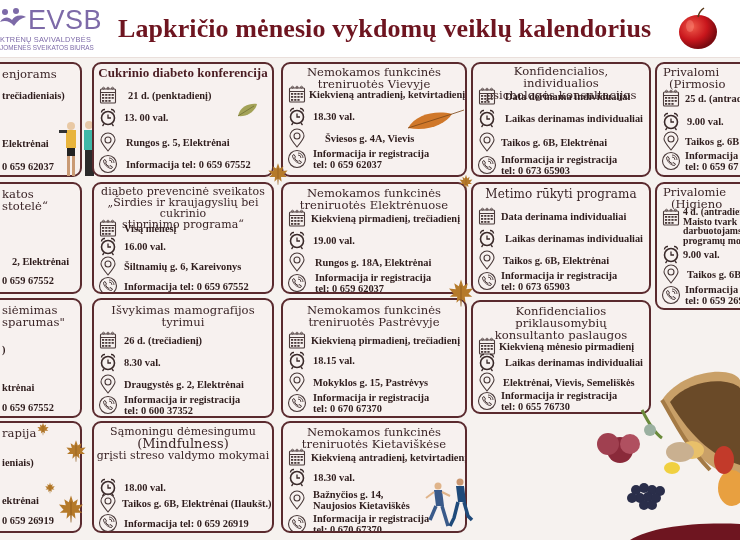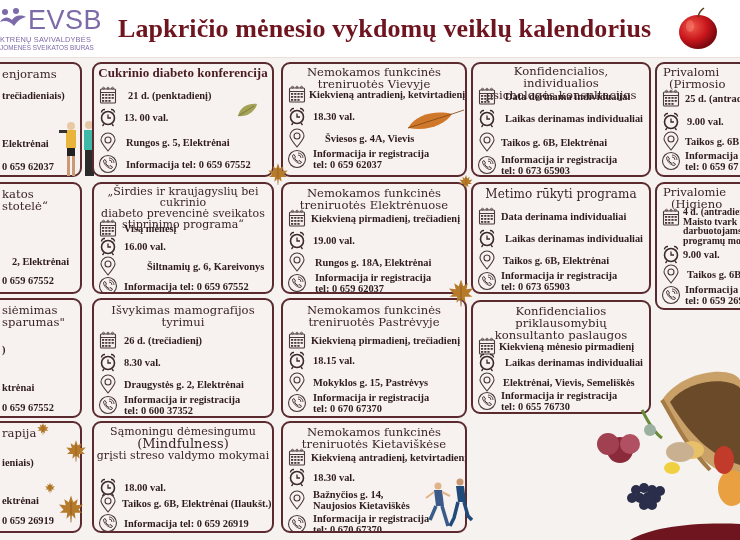--- a/index.html
+++ b/index.html
@@ -203,41 +203,41 @@
       <span class="txt" style="margin-left:8px">Informacija tel: 0 659 67552</span>
     </div>
 </div>
 <svg class="leaf" style="left:236px; top:102px; width:22px; height:16px;" viewBox="0 0 22 16">
     <path d="M2 14 C4 4 14 1 21 2 C19 10 11 15 2 14 Z" fill="#a3a257"></path>
     <path d="M2 14 L18 4" stroke="#6a6a30" stroke-width="0.7"></path>
   </svg>
 
 <div class="card" style="left:92px; top:182px; width:182px; height:112px;">
   <div class="card-title" style="padding-top:2px; font-size:11px; line-height:11px;">
-    <div>„Širdies ir kraujagyslių bei cukrinio</div>
-      <div>diabeto prevencinė sveikatos</div>
+    <div>diabeto prevencinė sveikatos</div>
+      <div>„Širdies ir kraujagyslių bei cukrinio</div>
       <div>stiprinimo programa“</div>
   </div>
   <div class="row" style="top:34px;">
       <span class="ico">
         <svg>
           <use href="#i-cal"></use>
         </svg>
       </span>
       <span class="txt" style="margin-left:6px">Visą mėnesį</span>
     </div>
   <div class="row" style="top:52px;">
       <span class="ico">
         <svg>
           <use href="#i-clock"></use>
         </svg>
       </span>
       <span class="txt" style="margin-left:6px">16.00 val.</span>
     </div>
-  <div class="row" style="top:72px;gap:23px;">
+  <div class="row" style="top:72px;">
       <span class="ico">
         <svg>
           <use href="#i-pin"></use>
         </svg>
       </span>
       <span class="txt" style="margin-left:6px">Šiltnamių g. 6, Kareivonys</span>
     </div>
   <div class="row" style="top:92px;">
       <span class="ico">
         <svg>

